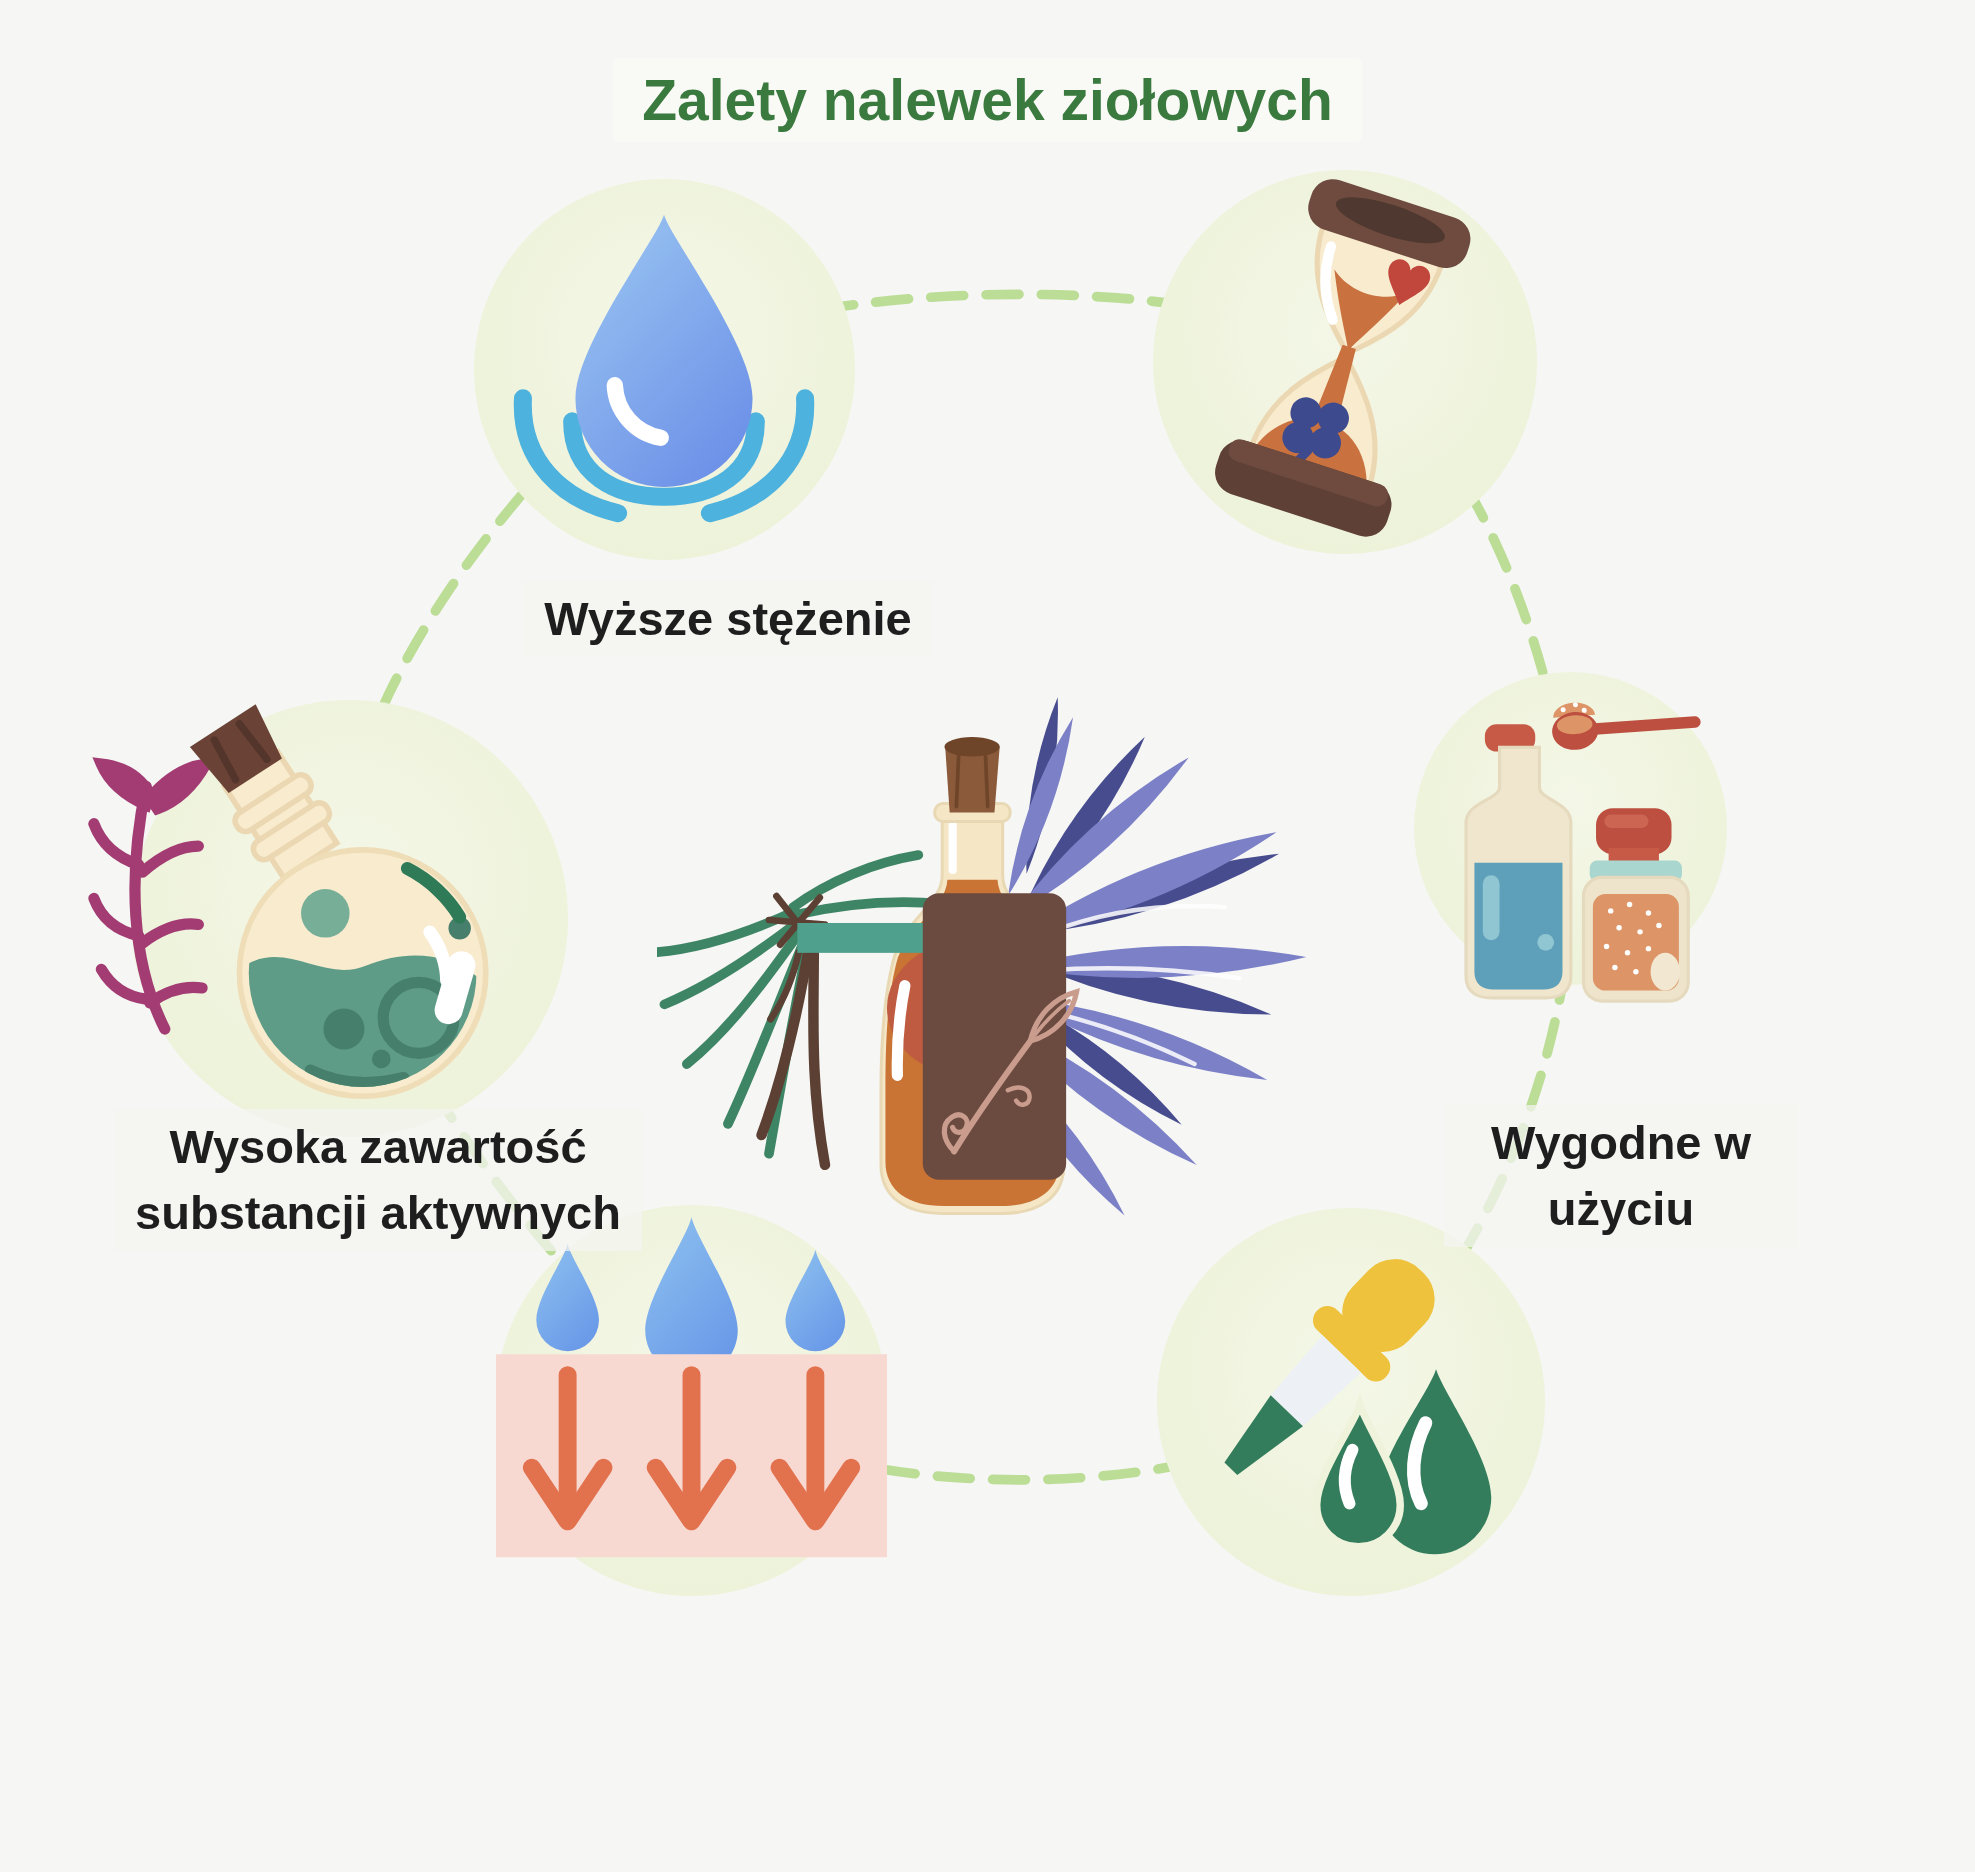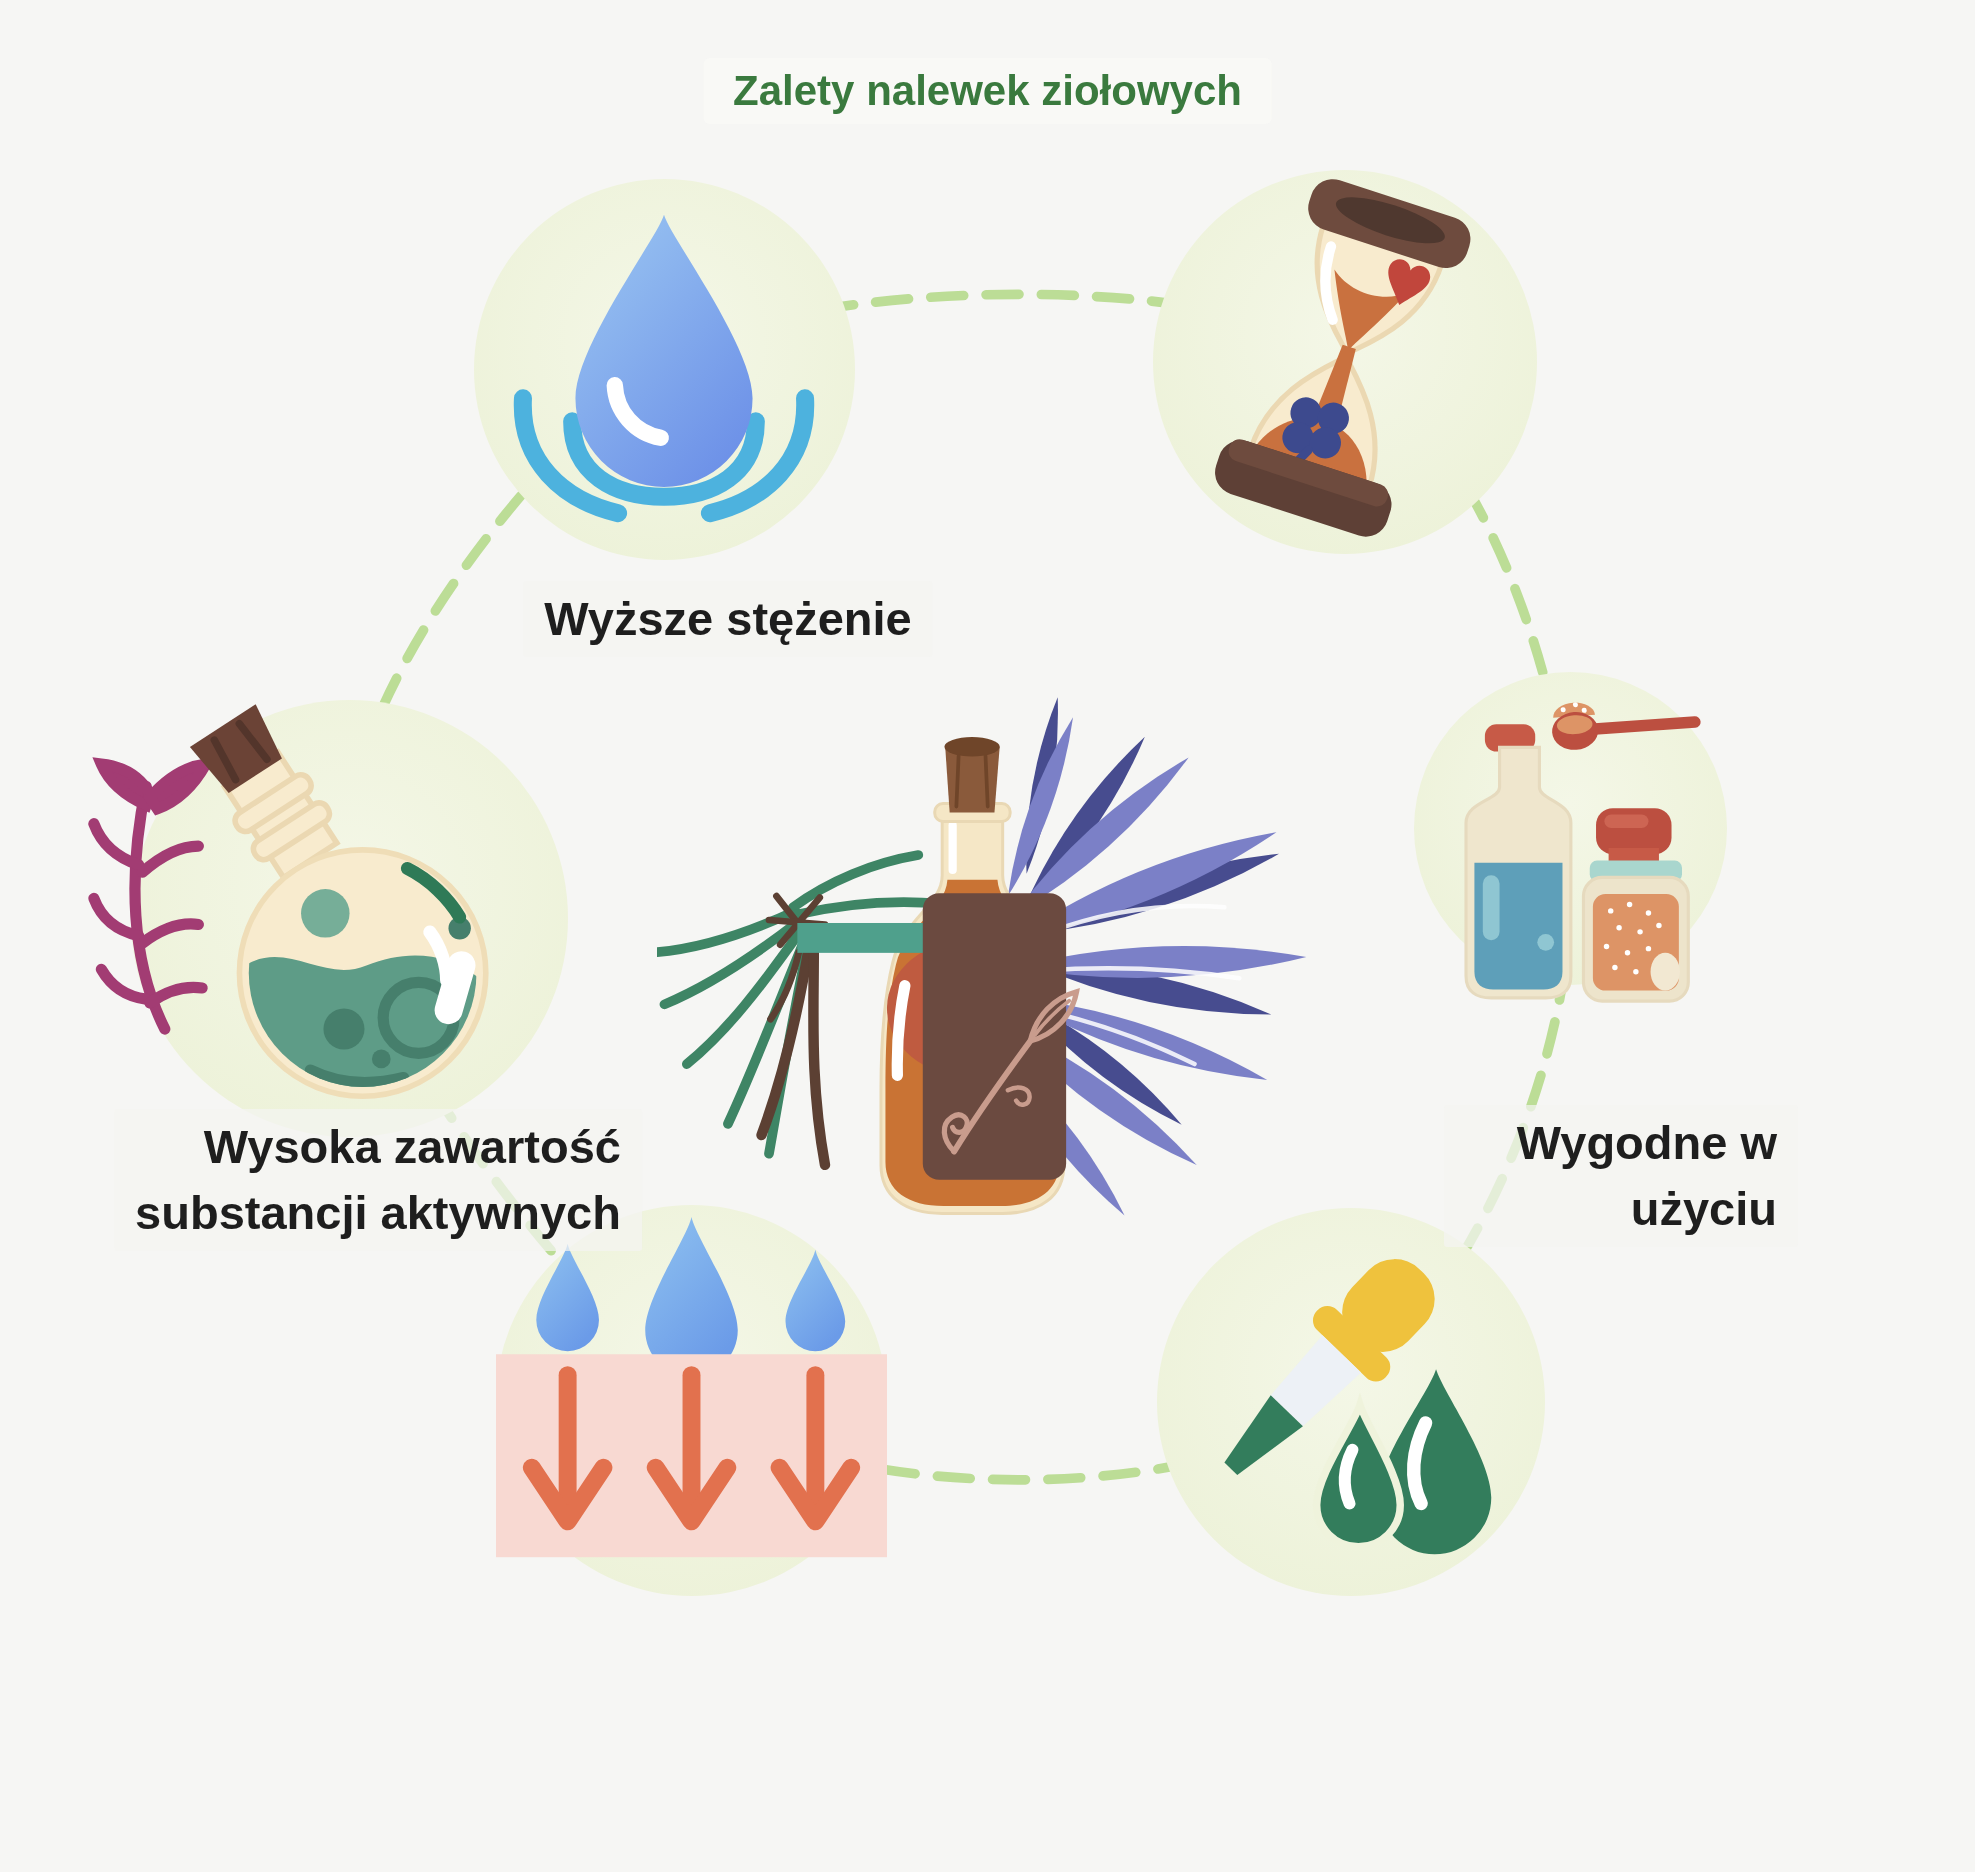--- a/index.html
+++ b/index.html
@@ -9,31 +9,31 @@
     background:var(--background,#f6f6f4);
     overflow:hidden;
     font-family:"Liberation Sans", sans-serif;
   }
   .ring{position:absolute;left:0;top:0;width:1975px;height:1872px;}
   .ring path{stroke:var(--connector-green,#BCDD96);}
   .title{
     position:absolute;left:50%;top:58px;transform:translateX(-50%);
     margin:0;padding:9px 30px;border-radius:6px;
     background:rgba(250,250,247,.72);
-    font-size:42px;font-weight:bold;letter-spacing:0;
+    font-size:57px;font-weight:bold;letter-spacing:0;
     color:var(--title-green,#3a7a3e);white-space:nowrap;
   }
   .circle{
     position:absolute;border-radius:50%;
     background:radial-gradient(circle at 50% 42%, var(--circle-fill-light,#f4f7e7) 0%, var(--circle-fill,#edf2d9) 78%);
   }
   .circle svg{position:absolute;overflow:visible;}
   .label{
     position:absolute;transform:translateX(-50%);
-    text-align:right;white-space:pre-line;
+    text-align:center;white-space:pre-line;
     font-size:47px;line-height:1.42;font-weight:bold;
     color:var(--label-text,#1e1e1e);
     background:rgba(244,244,241,.72);
     padding:4.5px 21px;border-radius:3px;
   }
   .center-art{position:absolute;left:657px;top:687px;width:657px;height:687px;}
 </style>
 </head>
 <body>
 

